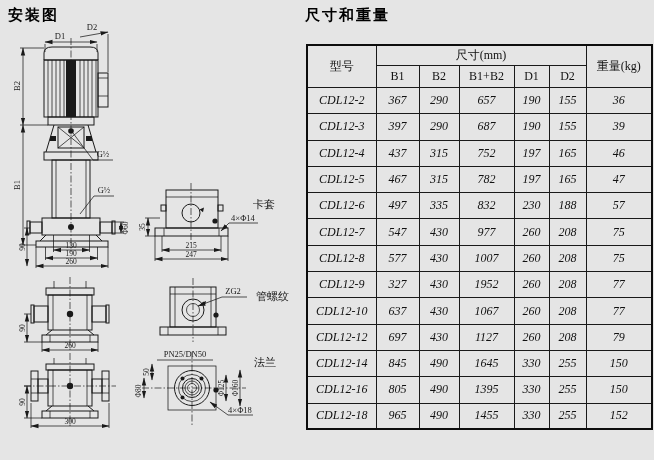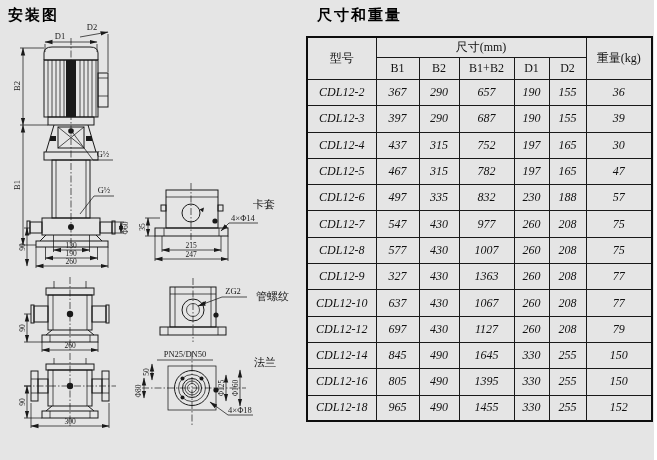--- a/index.html
+++ b/index.html
@@ -1,24 +1,24 @@
 <!DOCTYPE html>
 <html><head>
 <meta charset="utf-8">
 <style>
   html,body{margin:0;padding:0;background:#fff;}
   #page{position:relative;width:654px;height:460px;background:#e5e5e5;overflow:hidden;
         font-family:"Liberation Serif","DejaVu Serif",serif;color:#111;}
   .title{position:absolute;font-family:"Liberation Sans","DejaVu Sans",sans-serif;
          font-weight:700;font-size:15px;color:#000;letter-spacing:2px;}
   #left-title{left:8px;top:6px;}
-  #right-title{left:305px;top:6px;margin-left:12px;}
+  #right-title{left:305px;top:6px;}
   #footnote{position:absolute;left:6px;top:440px;font-size:12.5px;color:#1a1a1a;letter-spacing:0.5px;}
   
-  #dims-table{position:absolute;left:306px;top:36px;border-collapse:collapse;table-layout:fixed;
+  #dims-table{position:absolute;left:306px;top:44px;border-collapse:collapse;table-layout:fixed;
               width:345px;font-size:12px;color:#111;}
   #dims-table th,#dims-table td{border:1px solid #1a1a1a;text-align:center;vertical-align:middle;
               padding:0;font-weight:400;overflow:hidden;white-space:nowrap;}
   #dims-table{border:2px solid #0d0d0d;}
   #dims-table thead tr.h1 th{height:19px;}
   #dims-table thead tr.h2 th{height:21px;}
   #dims-table tbody tr{height:26.3px;font-style:italic;}
   
   #drawing{position:absolute;left:0;top:0;}
   .ln{stroke:#1a1a1a;stroke-width:1;fill:none;}
@@ -291,21 +291,21 @@
           <td>155</td>
           <td>39</td>
         </tr>
         <tr>
           <td>CDL12-4</td>
           <td>437</td>
           <td>315</td>
           <td>752</td>
           <td>197</td>
           <td>165</td>
-          <td>30</td>
+          <td>46</td>
         </tr>
         <tr>
           <td>CDL12-5</td>
           <td>467</td>
           <td>315</td>
           <td>782</td>
           <td>197</td>
           <td>165</td>
           <td>47</td>
         </tr>
@@ -333,21 +333,21 @@
           <td>430</td>
           <td>1007</td>
           <td>260</td>
           <td>208</td>
           <td>75</td>
         </tr>
         <tr>
           <td>CDL12-9</td>
           <td>327</td>
           <td>430</td>
-          <td>1363</td>
+          <td>1952</td>
           <td>260</td>
           <td>208</td>
           <td>77</td>
         </tr>
         <tr>
           <td>CDL12-10</td>
           <td>637</td>
           <td>430</td>
           <td>1067</td>
           <td>260</td>

